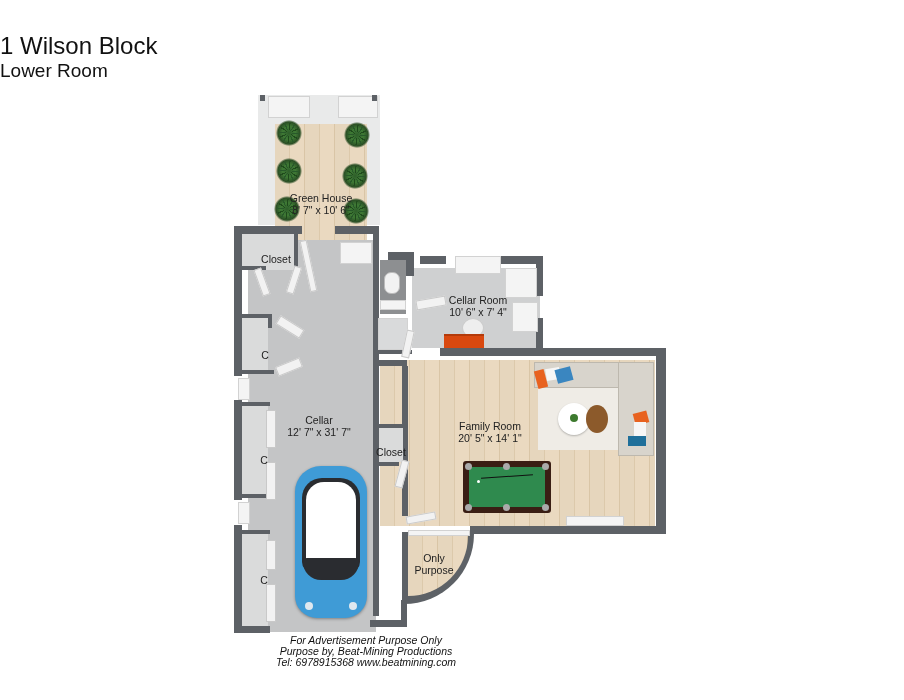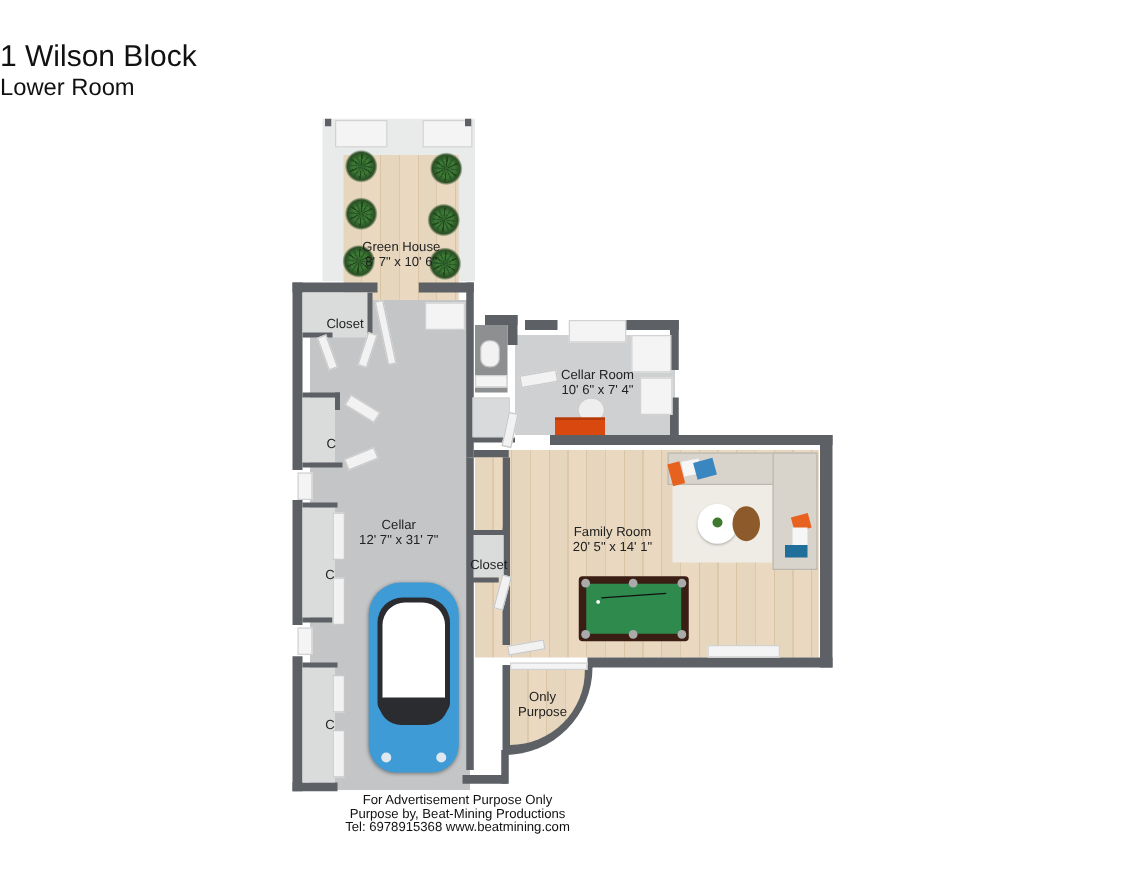--- a/index.html
+++ b/index.html
@@ -13,21 +13,21 @@
   .floor-wood{background:repeating-linear-gradient(90deg,#e6d6bd 0,#e6d6bd 14px,#dcc9ab 14px,#dcc9ab 15px,#ead9c0 15px,#ead9c0 29px,#d9c5a6 29px,#d9c5a6 30px);position:absolute;}
   .floor-gray{background:#c4c5c6;position:absolute;}
   .floor-light{background:#dadbdb;position:absolute;}
   .white-box{background:#f4f4f4;border:1px solid #d2d2d2;position:absolute;}
   .lbl{position:absolute;font-size:10.5px;line-height:12px;text-align:center;color:#222;white-space:nowrap;}
   .plant{position:absolute;width:26px;height:26px;border-radius:50%;
     background:radial-gradient(circle,#2e5e2a 0,#3f7a35 35%,#2b4f25 60%,rgba(43,79,37,0) 72%);}
   .plant::after{content:"";position:absolute;left:3px;top:3px;width:20px;height:20px;border-radius:50%;
     background:conic-gradient(#1f4a1c 0 10deg,transparent 10deg 30deg,#28592a 30deg 40deg,transparent 40deg 60deg,#1f4a1c 60deg 70deg,transparent 70deg 90deg,#28592a 90deg 100deg,transparent 100deg 120deg,#1f4a1c 120deg 130deg,transparent 130deg 150deg,#28592a 150deg 160deg,transparent 160deg 180deg,#1f4a1c 180deg 190deg,transparent 190deg 210deg,#28592a 210deg 220deg,transparent 220deg 240deg,#1f4a1c 240deg 250deg,transparent 250deg 270deg,#28592a 270deg 280deg,transparent 280deg 300deg,#1f4a1c 300deg 310deg,transparent 310deg 330deg,#28592a 330deg 340deg,transparent 340deg 360deg);}
   .door{position:absolute;background:#f2f2f2;border:1px solid #c9c9c9;}
-  .footer{left:0;width:732px;text-align:center;font-size:10.5px;line-height:12px;}
+  .footer{left:0;width:732px;text-align:center;font-size:10.5px;line-height:12px;font-style:italic;}
 </style>
 </head>
 <body>
 
 <div class="abs title t1">1 Wilson Block</div>
 <div class="abs title t2">Lower Room</div>
 
 <div class="abs" style="left:0;top:0;width:904px;height:700px;">
 
   <div>

